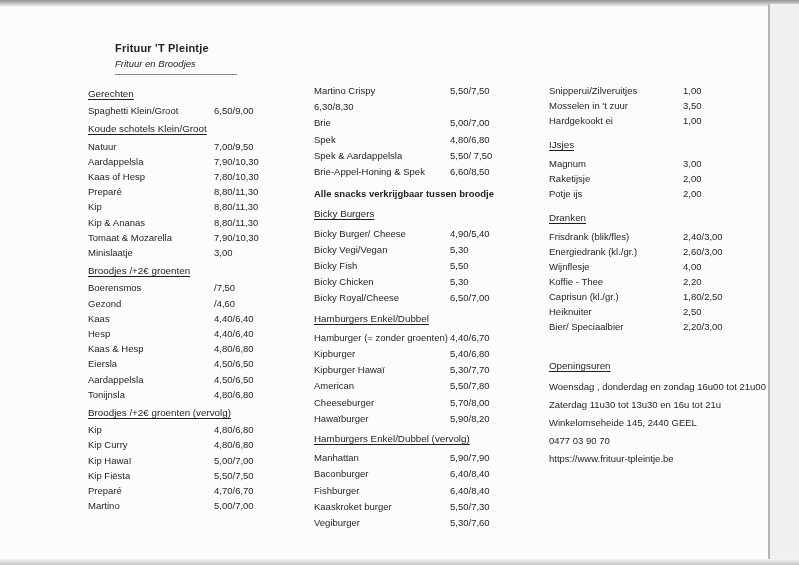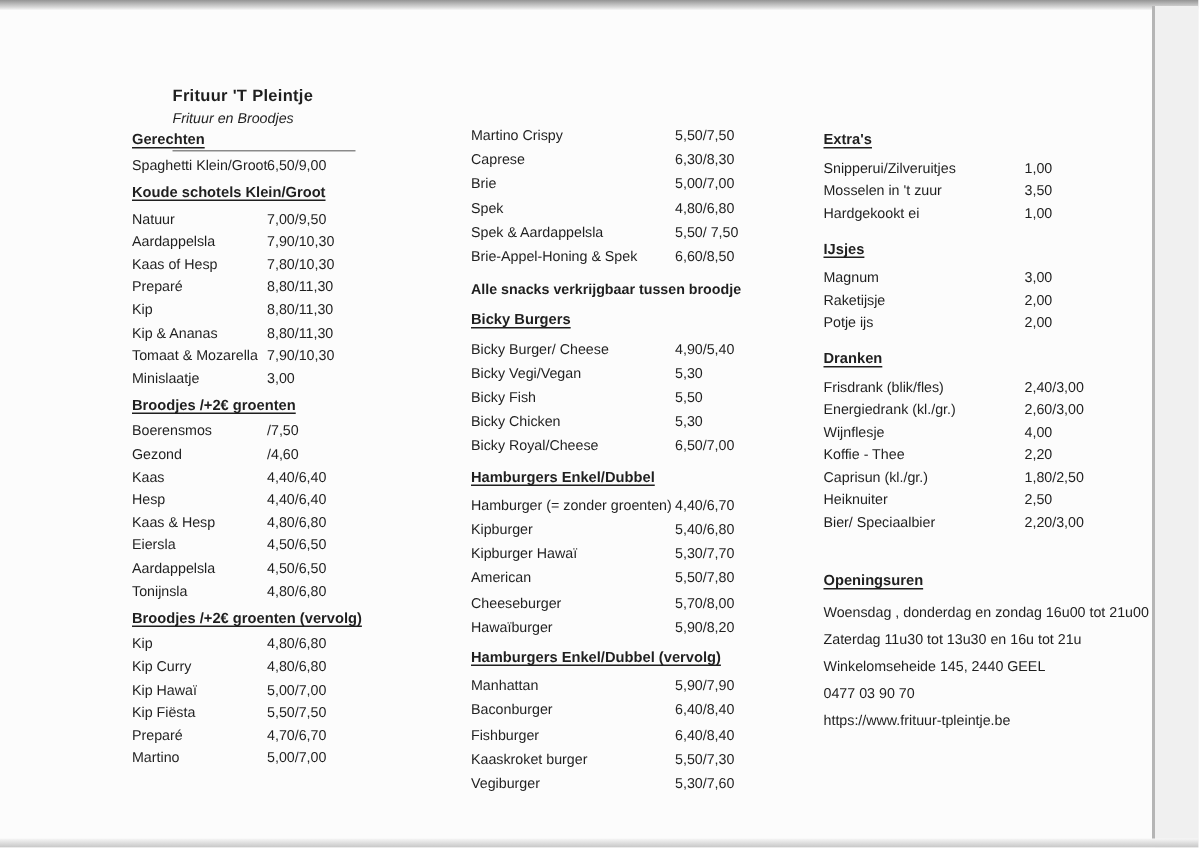--- a/index.html
+++ b/index.html
@@ -31,43 +31,42 @@
   .edge-bottom {
     position: absolute; bottom: 0; left: 0; right: 0; height: 6px;
     background: linear-gradient(to top, #c6c6c6, #f6f6f6);
   }
   .content { position: absolute; inset: 0; }
 
   .title-block {
     position: absolute; left: 115px; top: 42px;
     width: 122px;
     border-bottom: 1px solid #8a8a8a;
-    padding-bottom: 15px;
-    margin-top: 16px;
+    padding-bottom: 5px;
   }
   .title { font-size: 11px; font-weight: bold; letter-spacing: .2px; }
   .subtitle { font-size: 9.5px; margin-top: 4px; font-style: italic; }
 
   .col { position: absolute; top: 83px; font-size: 9.5px; }
   .col1 { left: 88px;  width: 180px; }
   .col2 { left: 314px; width: 200px; }
   .col3 { left: 549px; width: 228px; }
 
   .section { }
   .heading {
-    font-weight: bold;
+    font-weight: normal;
     font-size: 9.8px;
     text-decoration: underline;
     text-underline-offset: 2px;
     margin: 3px 0 2px 0;
     line-height: 15.2px;
     white-space: nowrap;
   }
   .row { display: grid; line-height: 15.2px; }
-  .col1 .row { grid-template-columns: 90px 1fr; }
+  .col1 .row { grid-template-columns: 90px 1fr; gap: 36px; }
   .col2 .row { grid-template-columns: 136px 1fr; line-height: 16.2px; }
   .col3 .row { grid-template-columns: 134px 1fr; line-height: 15px; }
   .col2 .heading { line-height: 16.2px; margin: 4px 0 3px 0; }
   .col3 .heading { line-height: 15px; margin-bottom: 4px; }
   .col3 .section + .section { margin-top: 9px; }
   .col3 .section.info-section { margin-top: 24px; }
   .item-name { white-space: nowrap; overflow: visible; }
   .item-price { white-space: nowrap; }
   .menu-note {
     font-weight: bold;
@@ -202,21 +201,20 @@
           </div>
         </div>
       </div>
     <div class="col col2">
         <div class="section">
           <div class="row">
             <span class="item-name">Martino Crispy</span>
             <span class="item-price">5,50/7,50</span>
           </div>
           <div class="row">
-            <span class="item-name">Caprese</span>
             <span class="item-price">6,30/8,30</span>
           </div>
           <div class="row">
             <span class="item-name">Brie</span>
             <span class="item-price">5,00/7,00</span>
           </div>
           <div class="row">
             <span class="item-name">Spek</span>
             <span class="item-price">4,80/6,80</span>
           </div>
@@ -299,21 +297,20 @@
             <span class="item-price">5,50/7,30</span>
           </div>
           <div class="row">
             <span class="item-name">Vegiburger</span>
             <span class="item-price">5,30/7,60</span>
           </div>
         </div>
       </div>
     <div class="col col3">
         <div class="section">
-          <div class="heading">Extra's</div>
           <div class="row">
             <span class="item-name">Snipperui/Zilveruitjes</span>
             <span class="item-price">1,00</span>
           </div>
           <div class="row">
             <span class="item-name">Mosselen in 't zuur</span>
             <span class="item-price">3,50</span>
           </div>
           <div class="row">
             <span class="item-name">Hardgekookt ei</span>

